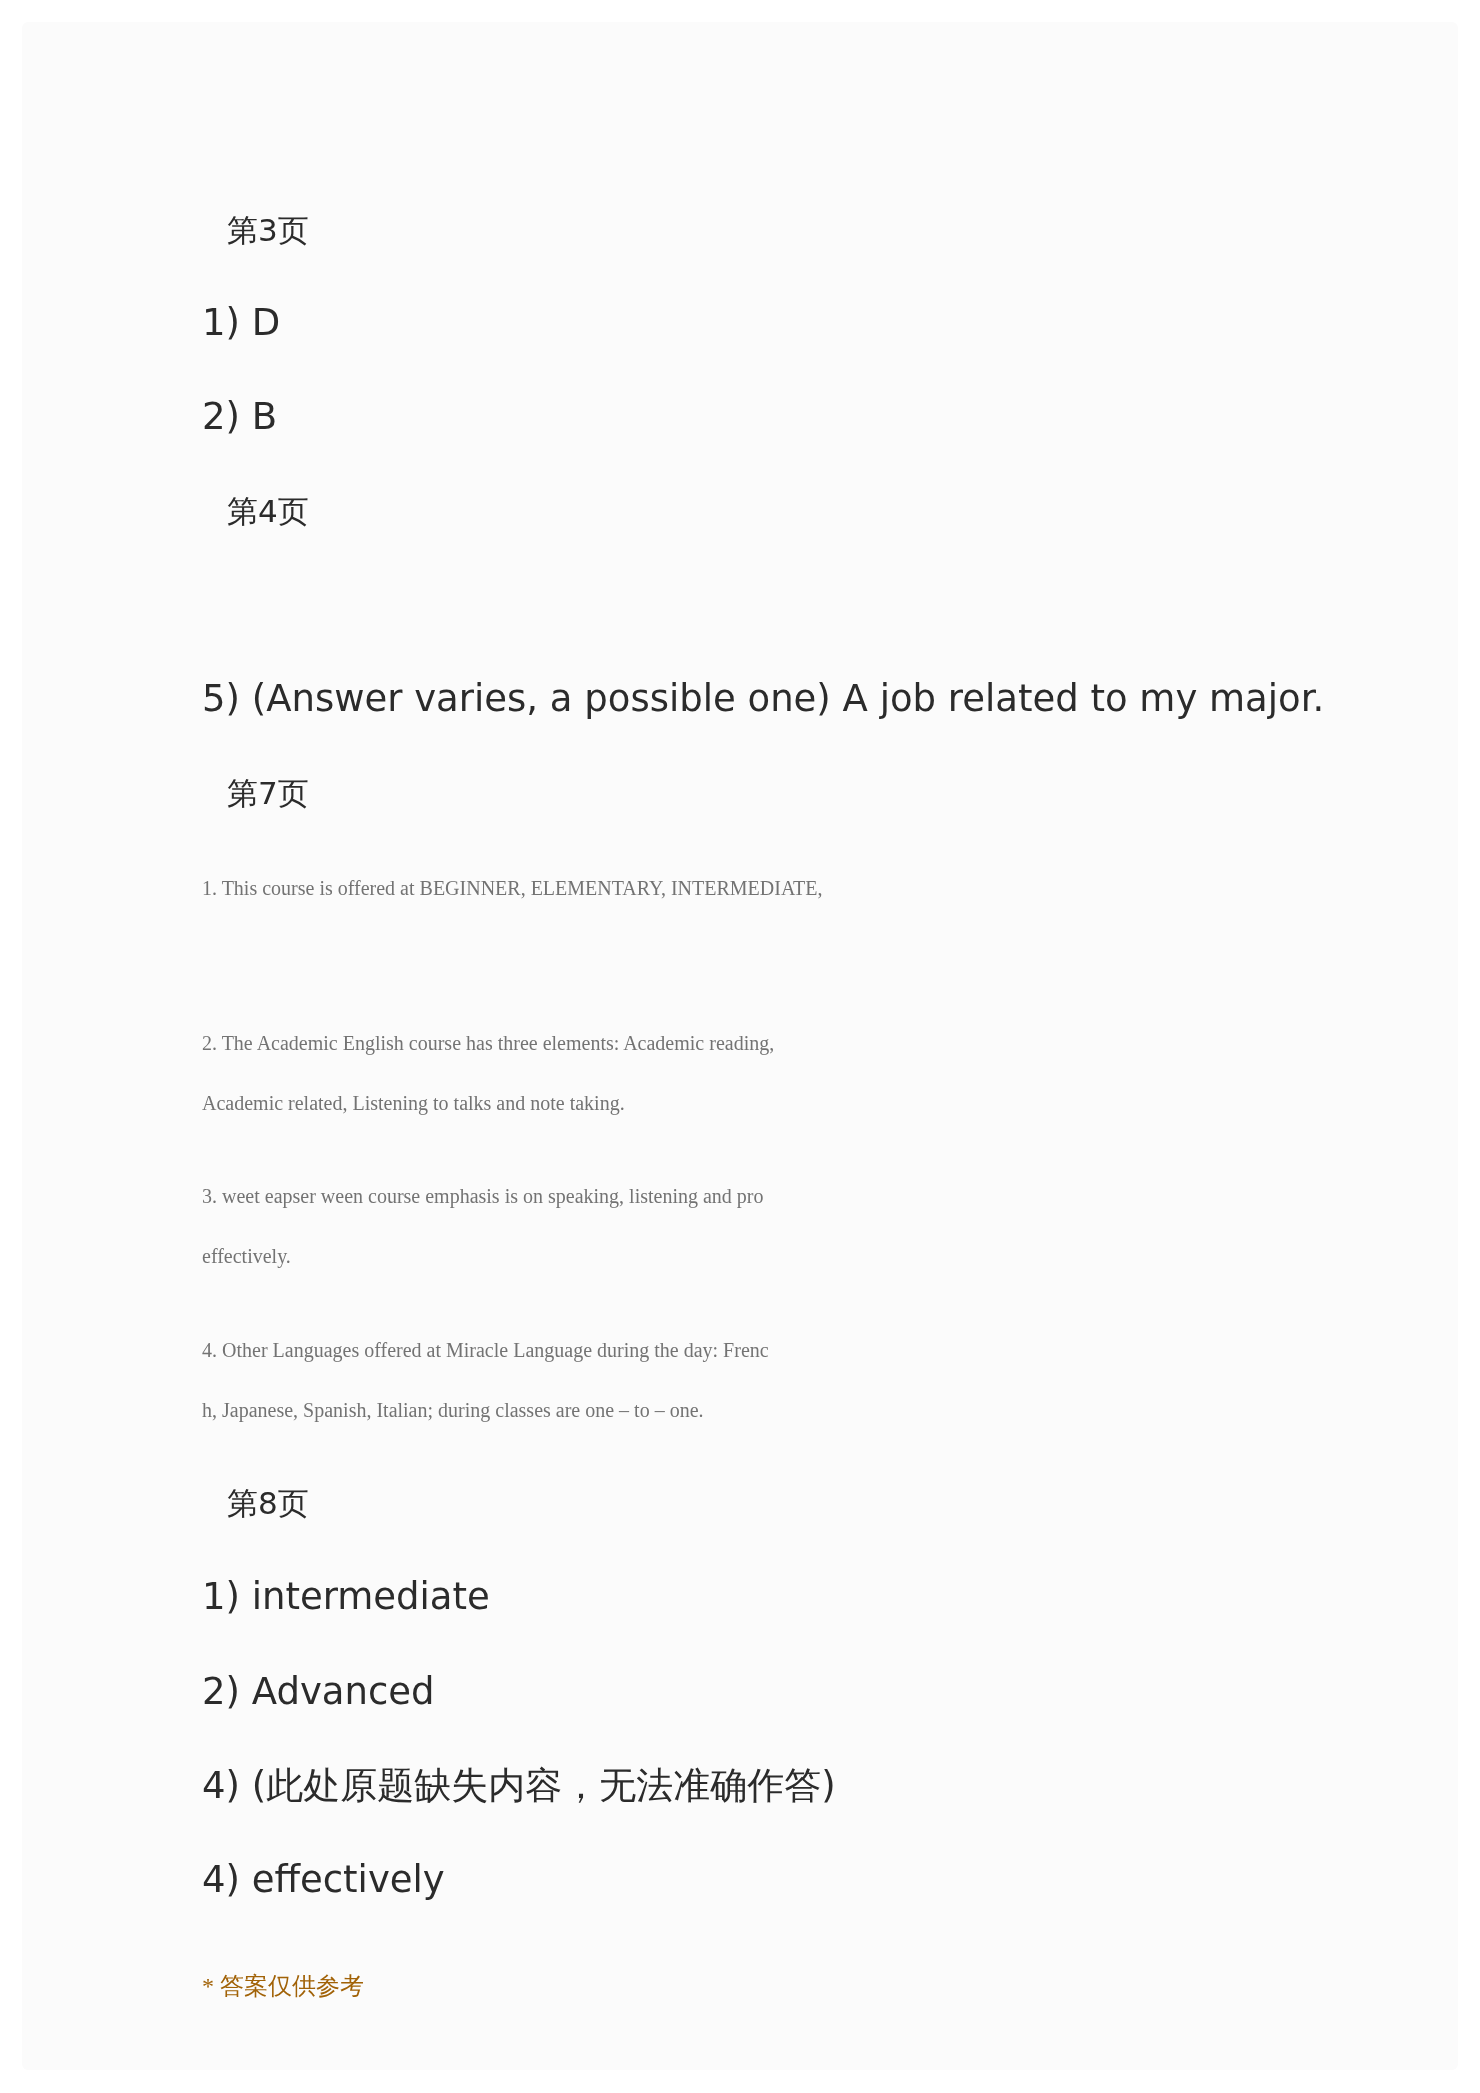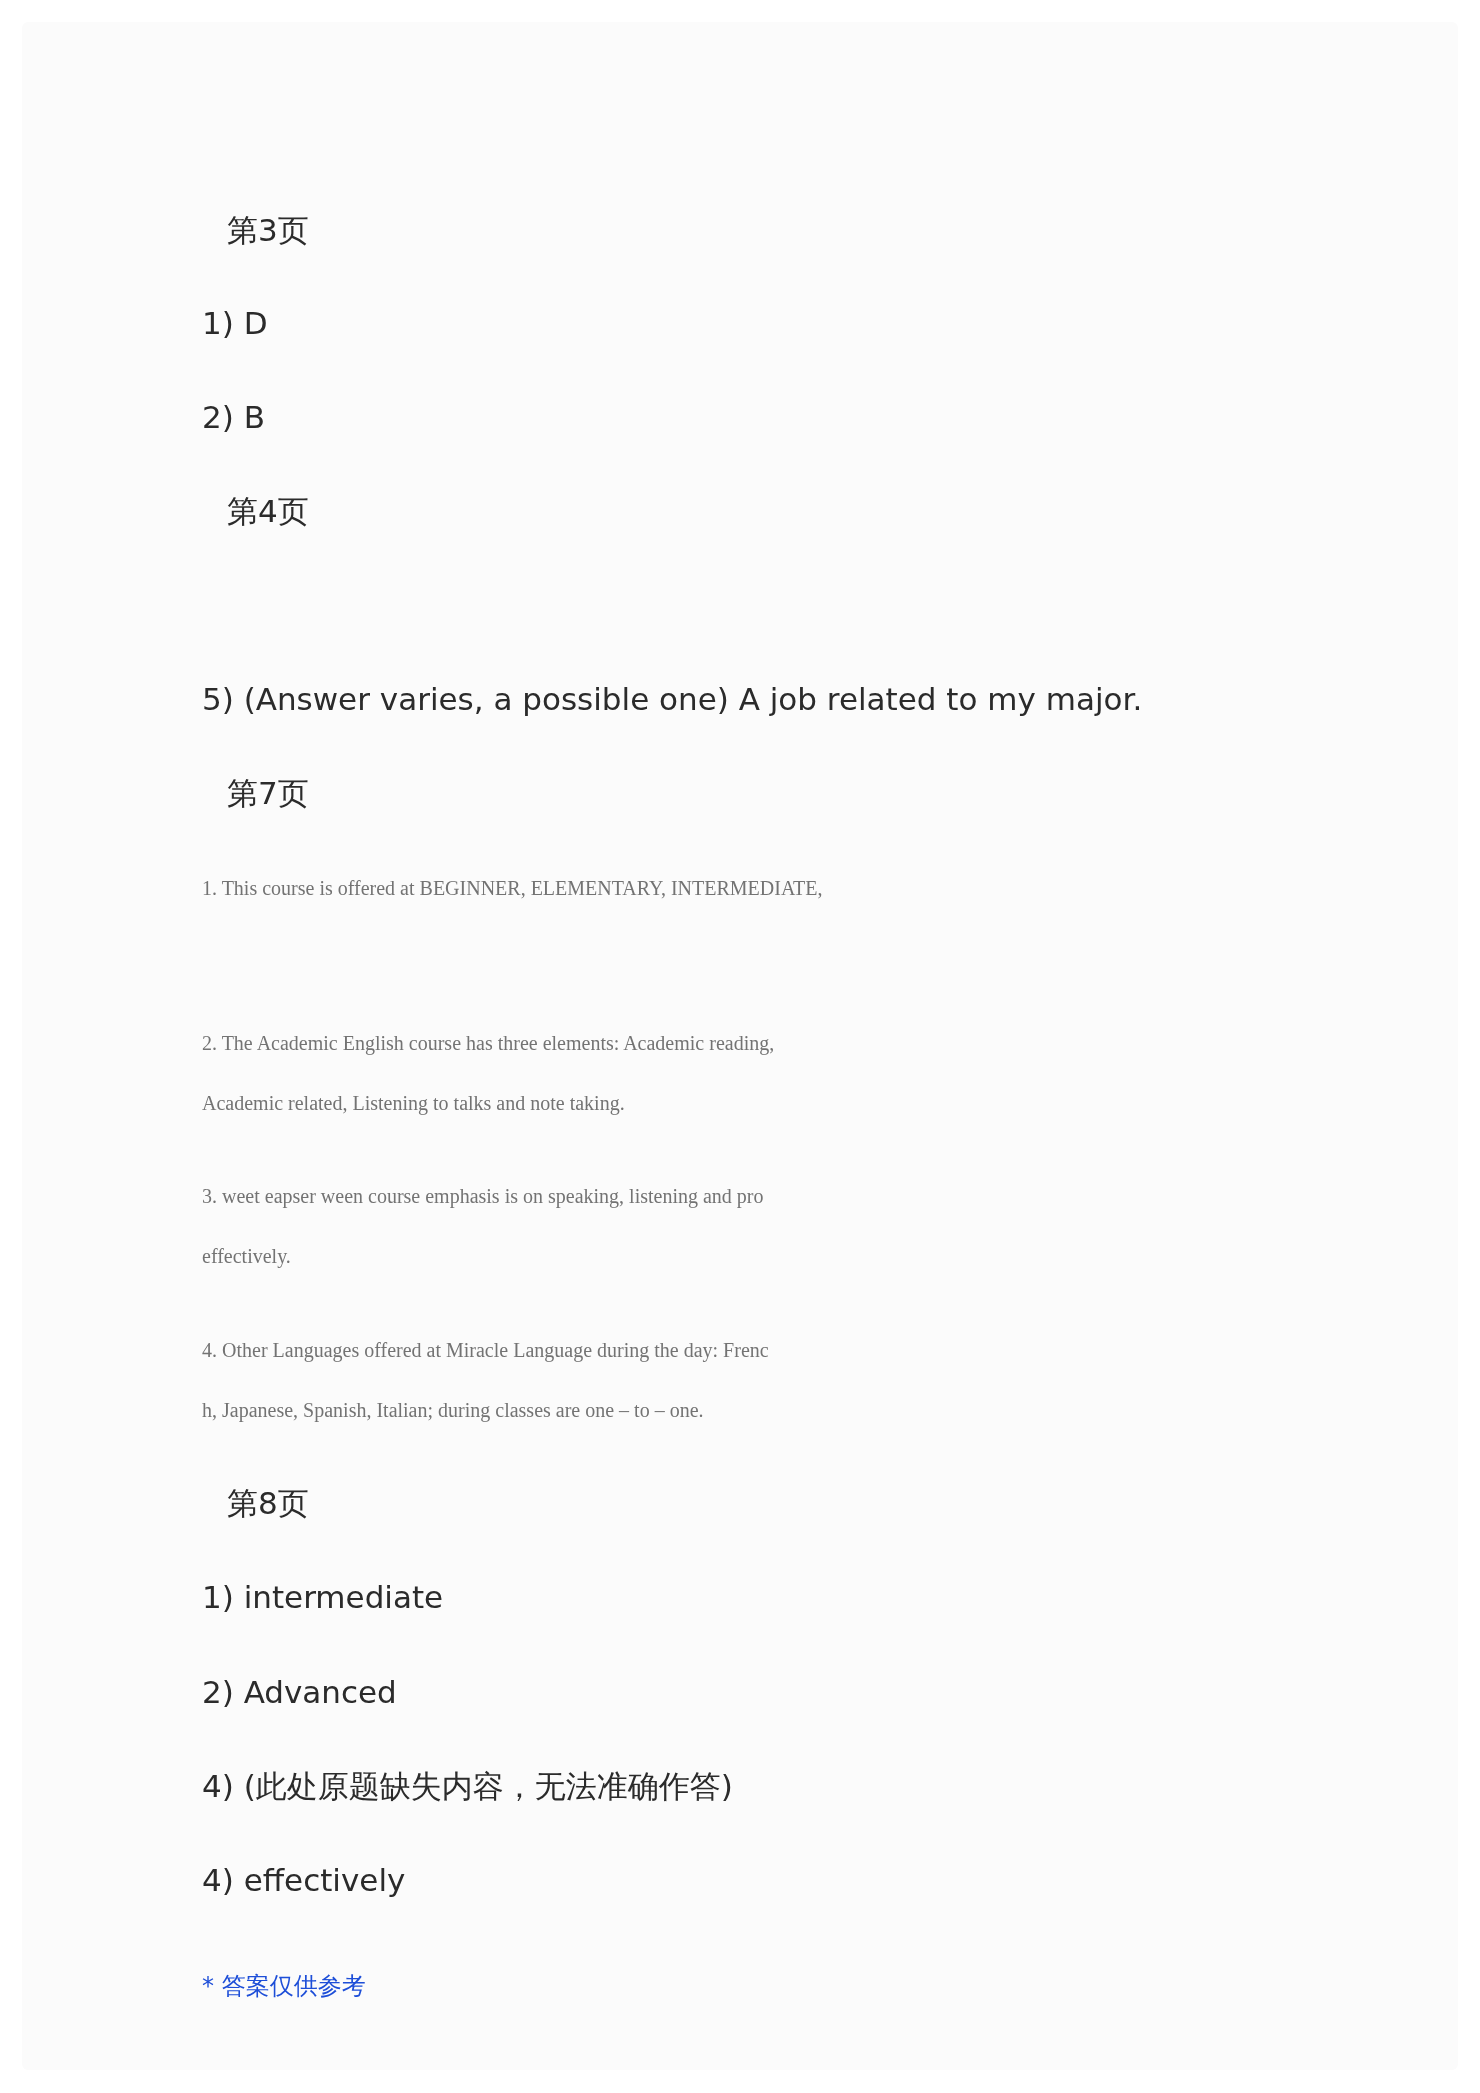--- a/index.html
+++ b/index.html
@@ -1,26 +1,26 @@
 <!DOCTYPE html>
 <html><head>
 <meta charset="utf-8">
 <style>
   html, body { margin: 0; padding: 0; background: #ffffff; }
   body { width: 1480px; height: 2093px; position: relative; overflow: hidden;
          font-family: "DejaVu Sans", "Liberation Sans", sans-serif; color: #2a2a2a; }
   .card { position: absolute; left: 22px; top: 22px; width: 1436px; height: 2048px;
           background: #fbfbfb; border-radius: 6px; }
-  .line { position: absolute; left: 180px; font-size: 31px; line-height: 60px;
+  .line { position: absolute; left: 180px; font-size: 37px; line-height: 60px;
           white-space: nowrap; color: #2b2b2b; }
   .heading { font-size: 31px; margin-left: 25px; }
   .para { position: absolute; left: 180px; width: 1130px; font-size: 20px;
           line-height: 60px; color: #737373; font-family: Liberation Serif, serif; }
   .para span { display: block; white-space: nowrap; }
-  .note { position: absolute; left: 180px; font-size: 24px; line-height: 40px; color: #1d4ed8; }
+  .note { position: absolute; left: 180px; font-size: 24px; line-height: 40px; color: #a16207; font-family: Liberation Serif, serif; }
 </style>
 </head>
 <body>
 
 <div class="card">
 
   <div class="line heading" style="top:178px">第3页</div>
   <div class="line" style="top:271px">1) D</div>
   <div class="line" style="top:365px">2) B</div>
 

